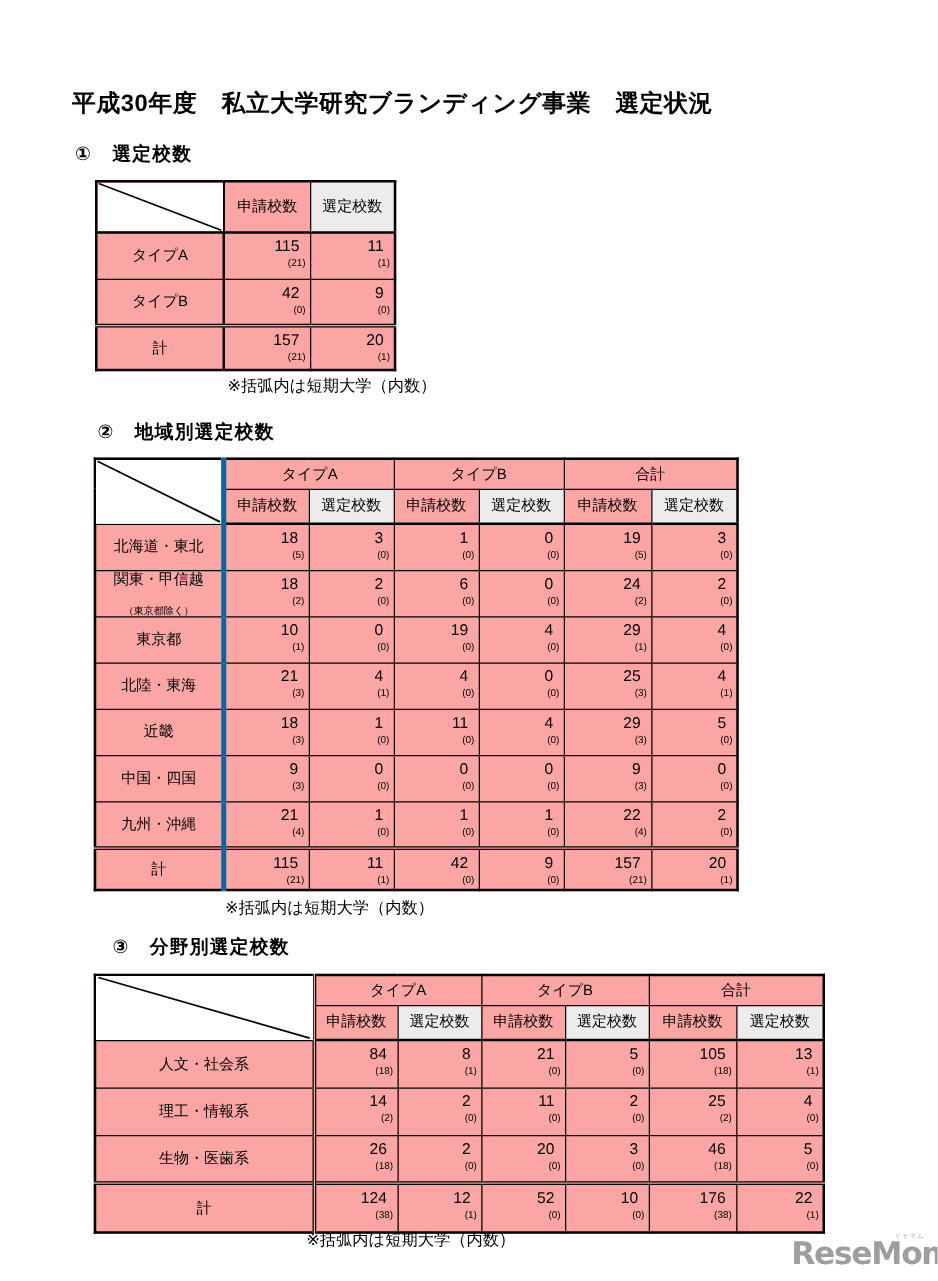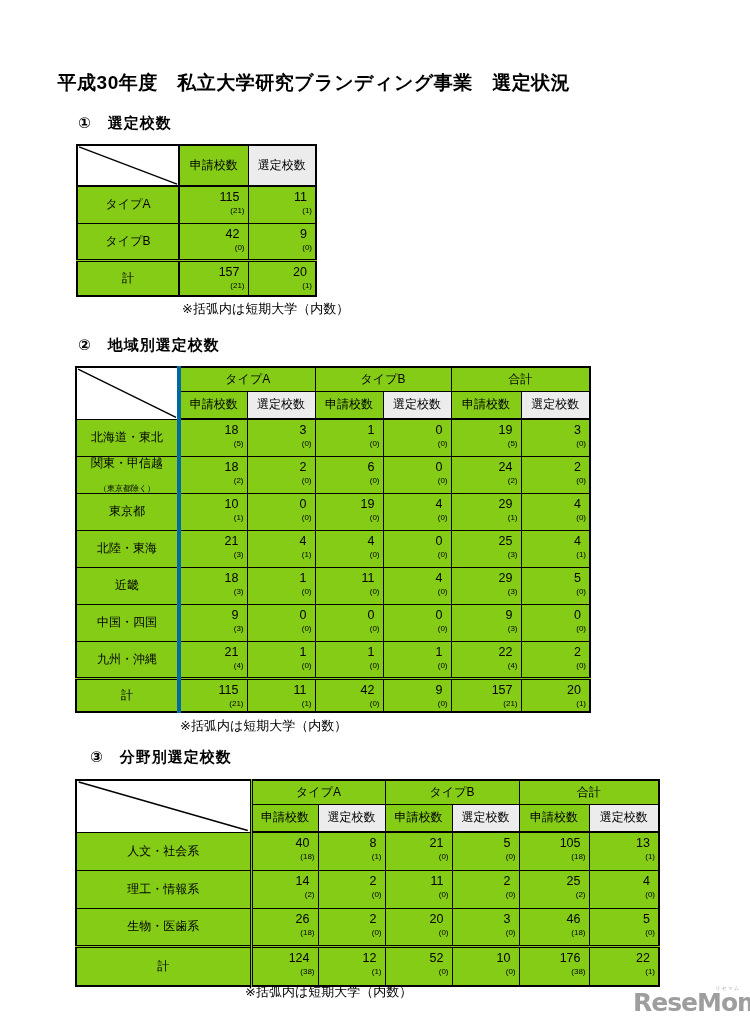--- a/index.html
+++ b/index.html
@@ -6,25 +6,25 @@
   body{
     width:750px;height:1025px;background:#ffffff;position:relative;overflow:hidden;
     font-family:"Liberation Sans","DejaVu Sans",sans-serif;color:#000;
     -webkit-font-smoothing:antialiased;
   }
   .title{
     position:absolute;top:70px;left:0;width:628px;text-align:center;
     font-size:19px;font-weight:bold;letter-spacing:.5px;
   }
   .sec-h{position:absolute;font-size:15px;font-weight:bold;letter-spacing:1px;}
-  #h1{top:114px;left:78px;}
+  #h1{top:114px;left:60px;}
   #h2{top:336px;left:78px;text-align:center;}
   #h3{top:748px;left:90px;}
 
-  table.t{position:absolute;border-collapse:collapse;table-layout:fixed;background:#84cc16;}
+  table.t{position:absolute;border-collapse:collapse;table-layout:fixed;background:#fca5a5;}
   table.t{border:2px solid #000;}
   .t th,.t td{border:1px solid #000;padding:0;font-weight:normal;}
   .t th{font-size:12px;text-align:center;vertical-align:middle;}
   .shade{background:#ececec;}
 
   #t1{left:76px;top:144px;}
   #t2{left:75px;top:366px;}
   #t3{left:75px;top:779px;}
 
   #t1 tr.hdr{height:41px;}
@@ -407,21 +407,21 @@
     <th>申請校数</th>
     <th class="shade">選定校数</th>
     <th>申請校数</th>
     <th class="shade">選定校数</th>
     <th>申請校数</th>
     <th class="shade">選定校数</th>
   </tr>
   <tr class="r">
     <td class="lbl c1"><span class="lab">人文・社会系</span></td>
     <td class="num">
-          <span class="m">40</span>
+          <span class="m">84</span>
           <span class="s">(18)</span>
         </td>
     <td class="num">
           <span class="m">8</span>
           <span class="s">(1)</span>
         </td>
     <td class="num">
           <span class="m">21</span>
           <span class="s">(0)</span>
         </td>

